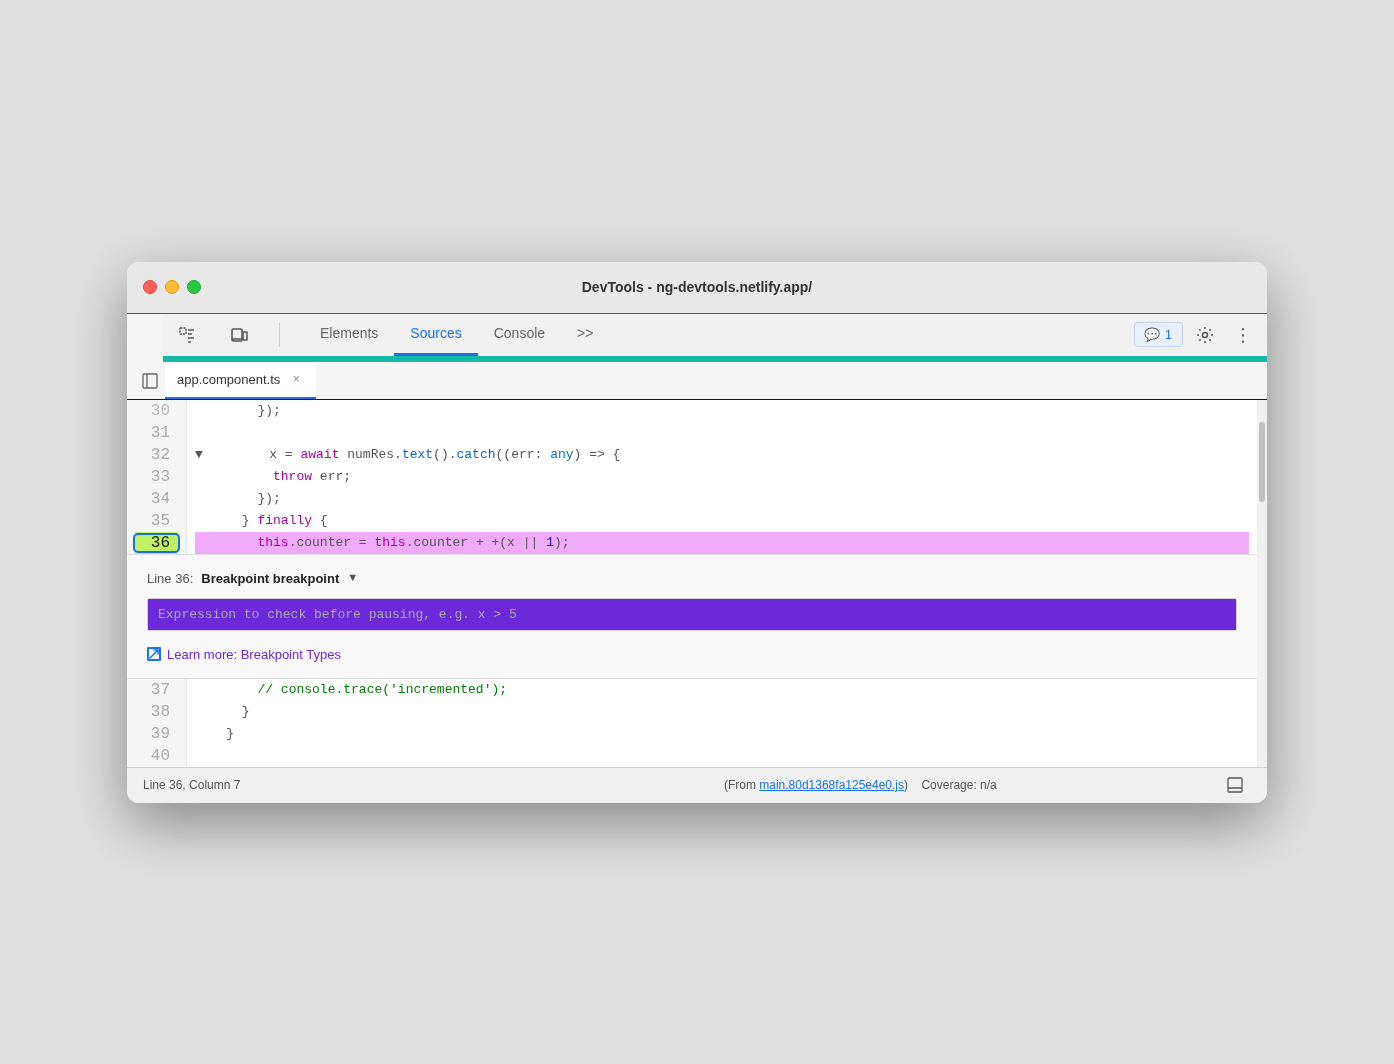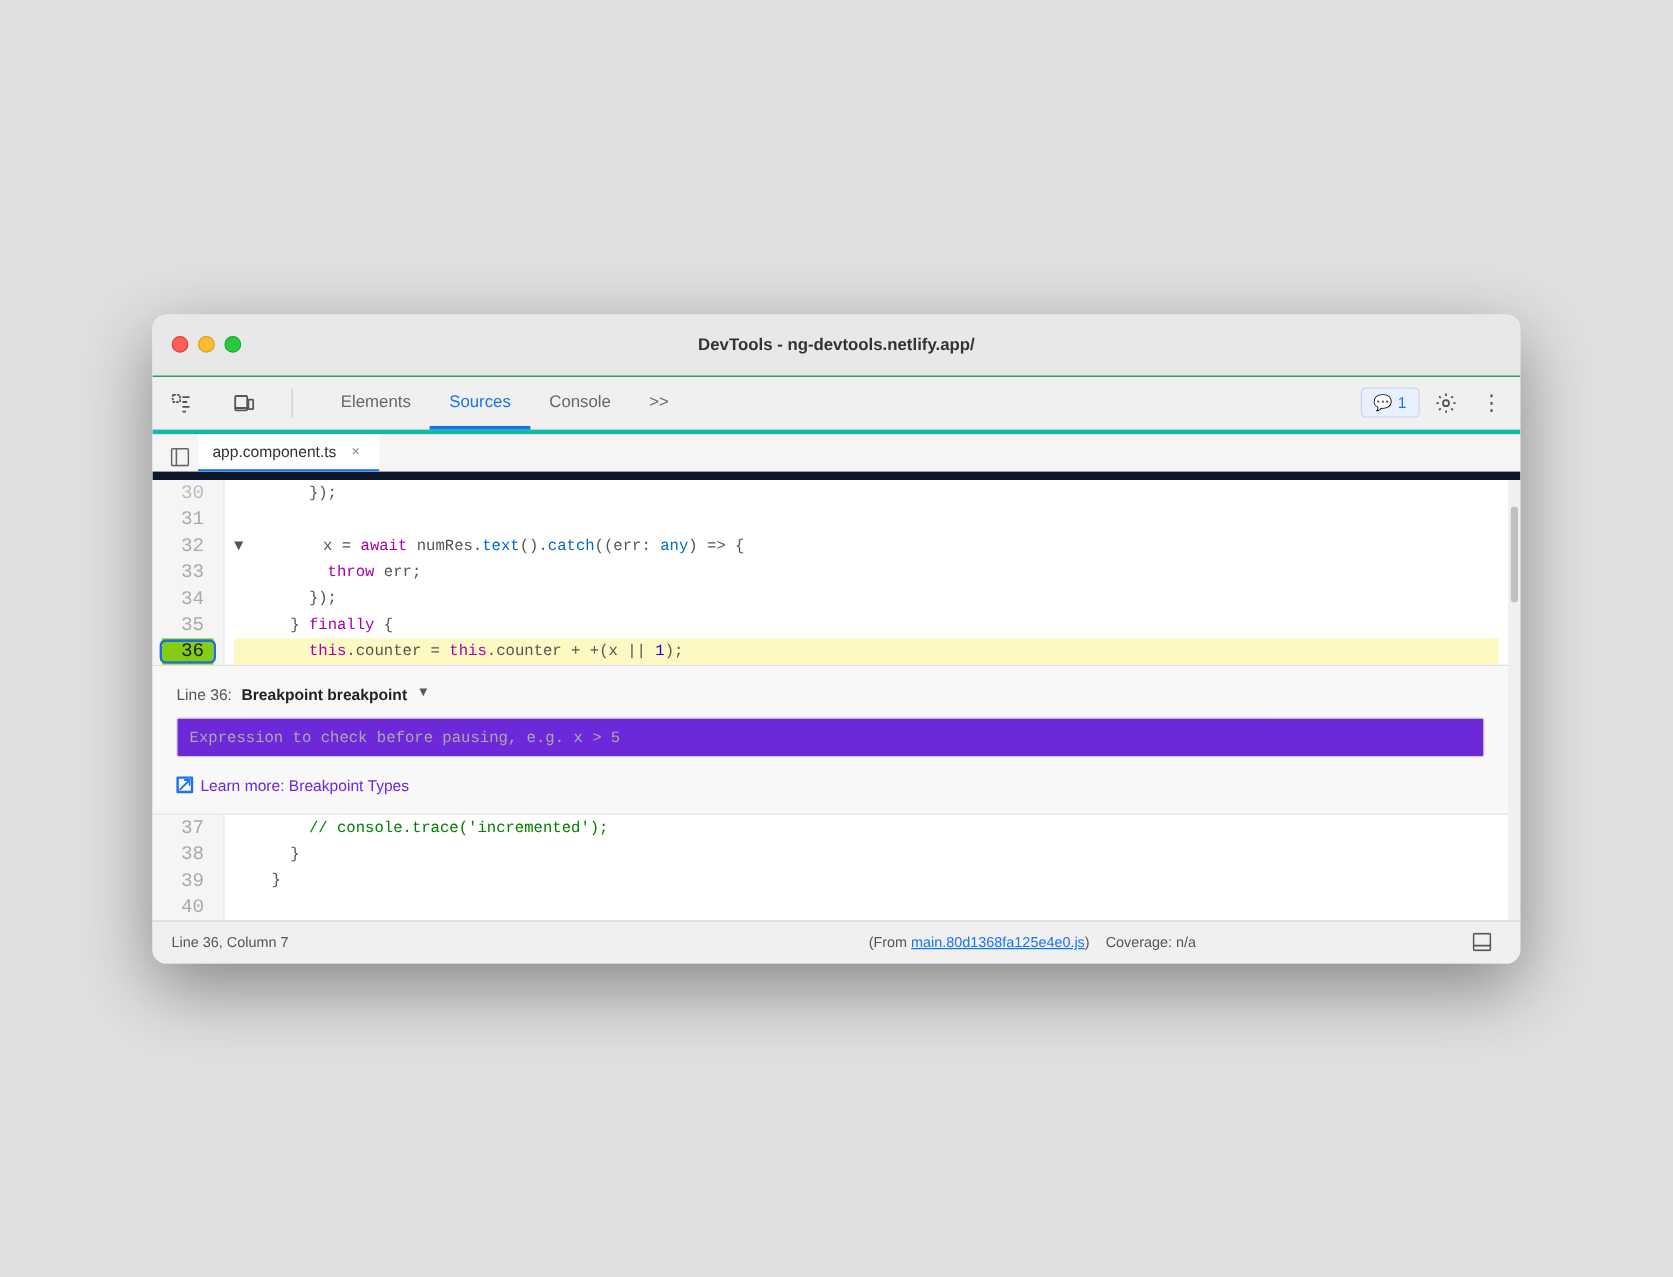--- a/index.html
+++ b/index.html
@@ -49,22 +49,23 @@
       font-weight: 600;
       color: #333;
     }
     
     .toolbar {
       background: #f0f0f0;
       height: 48px;
       display: flex;
       align-items: center;
       padding: 0 8px;
-      border-bottom: 4px solid #14b8a6;
+      border-bottom: 6px solid #14b8a6;
       gap: 20px;
+      margin-left: 36px;
     }
     .toolbar-icon-btn {
       width: 32px;
       height: 32px;
       border: none;
       background: transparent;
       cursor: pointer;
       display: flex;
       align-items: center;
       justify-content: center;
@@ -119,21 +120,21 @@
       cursor: pointer;
       font-size: 13px;
       color: #1a73e8;
     }
     
     .file-tab-bar {
       background: #f5f5f5;
       height: 38px;
       display: flex;
       align-items: stretch;
-      border-bottom: 7px solid #0f172a;
+      border-bottom: 1px solid #0f172a;
       padding-left: 8px;
     }
     .sidebar-toggle {
       width: 30px;
       height: 38px;
       display: flex;
       align-items: center;
       justify-content: center;
       cursor: pointer;
       color: #666;
@@ -183,21 +184,21 @@
     }
     .line-number {
       height: 22px;
       display: flex;
       align-items: center;
       justify-content: flex-end;
       padding-right: 8px;
       font-size: 16px;
     }
     .line-number.highlighted {
-      background: #84cc16;
+      background: #bef264;
       color: #1a1a1a;
       position: relative;
     }
     .line-number.highlighted::before {
       content: '';
       position: absolute;
       left: -2px;
       top: 1px;
       bottom: 1px;
       right: -2px;
@@ -419,21 +420,21 @@
             </div>
 
             <div class="code-line">
               <span style="color:#555">        });</span>
             </div>
 
             <div class="code-line">
               <span style="color:#555">      } </span><span class="kw">finally</span><span style="color:#555"> {</span>
             </div>
 
-            <div class="code-line" style="background: #fef9c3;">
+            <div class="code-line" style="background: #f0abfc;">
               <span style="color:#555">        </span><span class="kw">this</span><span style="color:#555">.counter = </span><span class="kw">this</span><span style="color:#555">.counter + +(x || </span><span class="num">1</span><span style="color:#555">);</span>
             </div>
           </div>
         </div>
       </div>
 
       <div class="breakpoint-popup">
         <div class="breakpoint-header">
           <span class="breakpoint-title">Line 36:</span>
           <span class="breakpoint-type">Breakpoint breakpoint</span>

